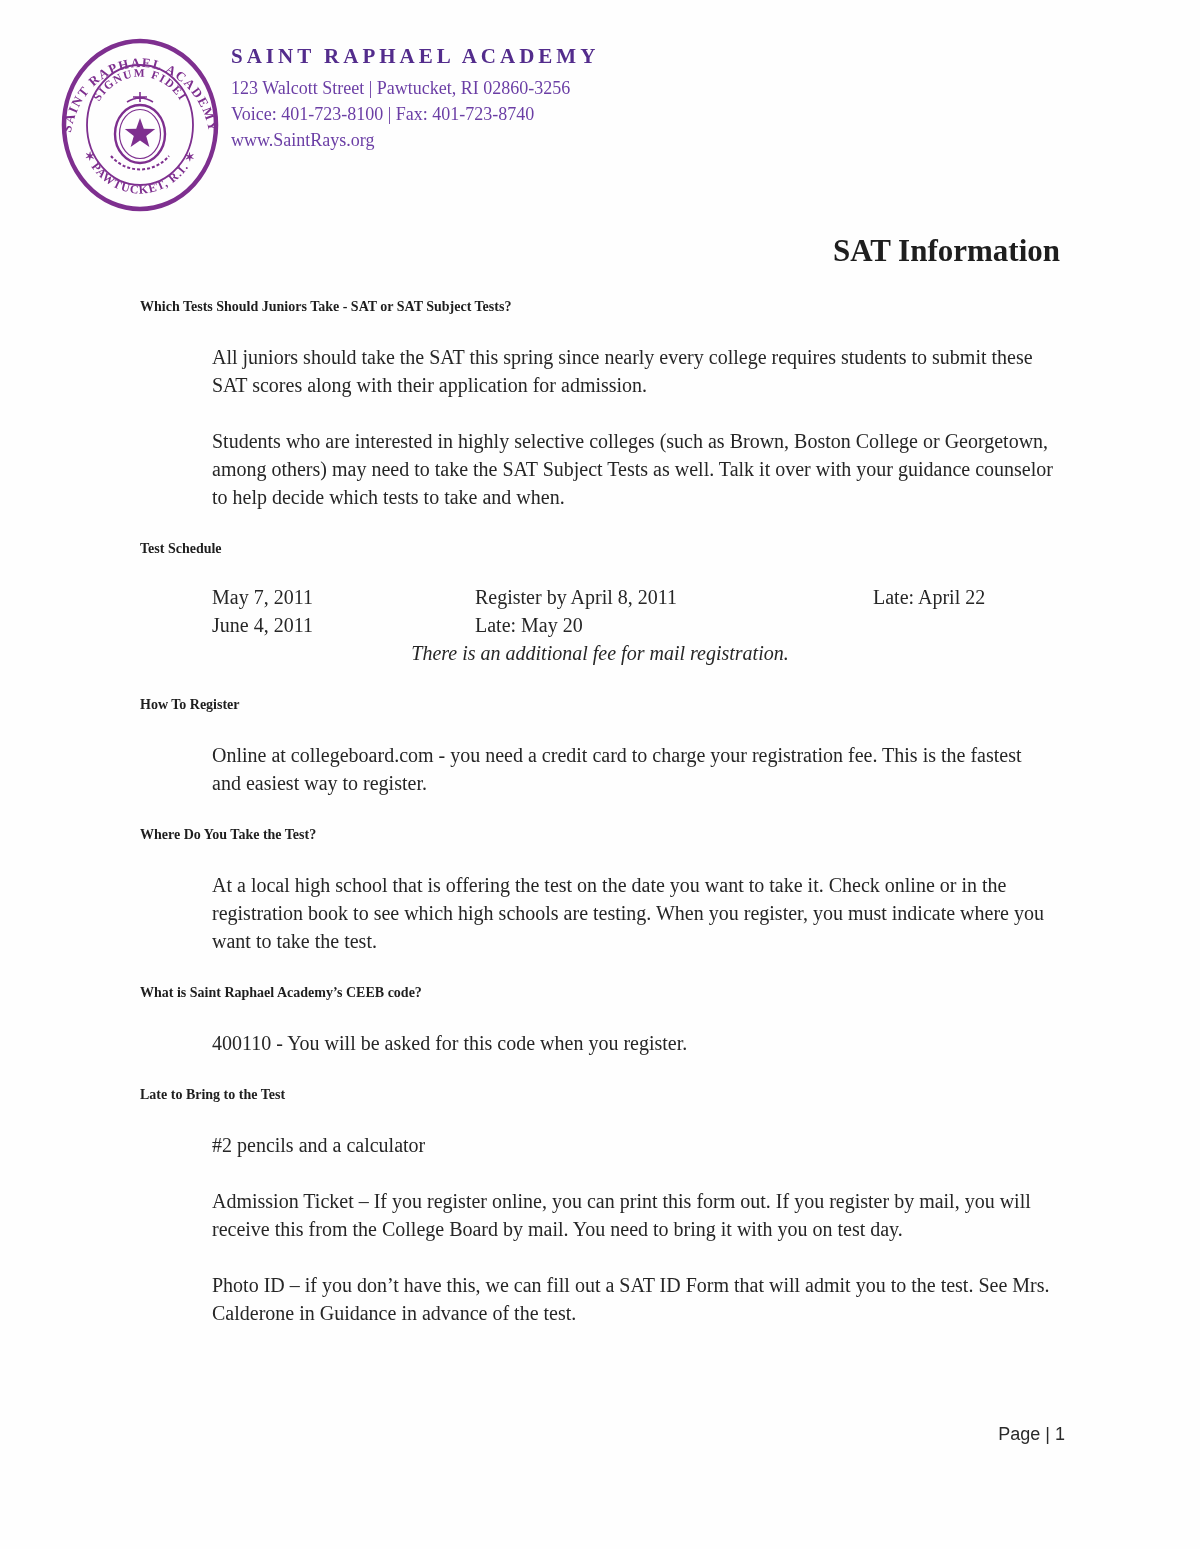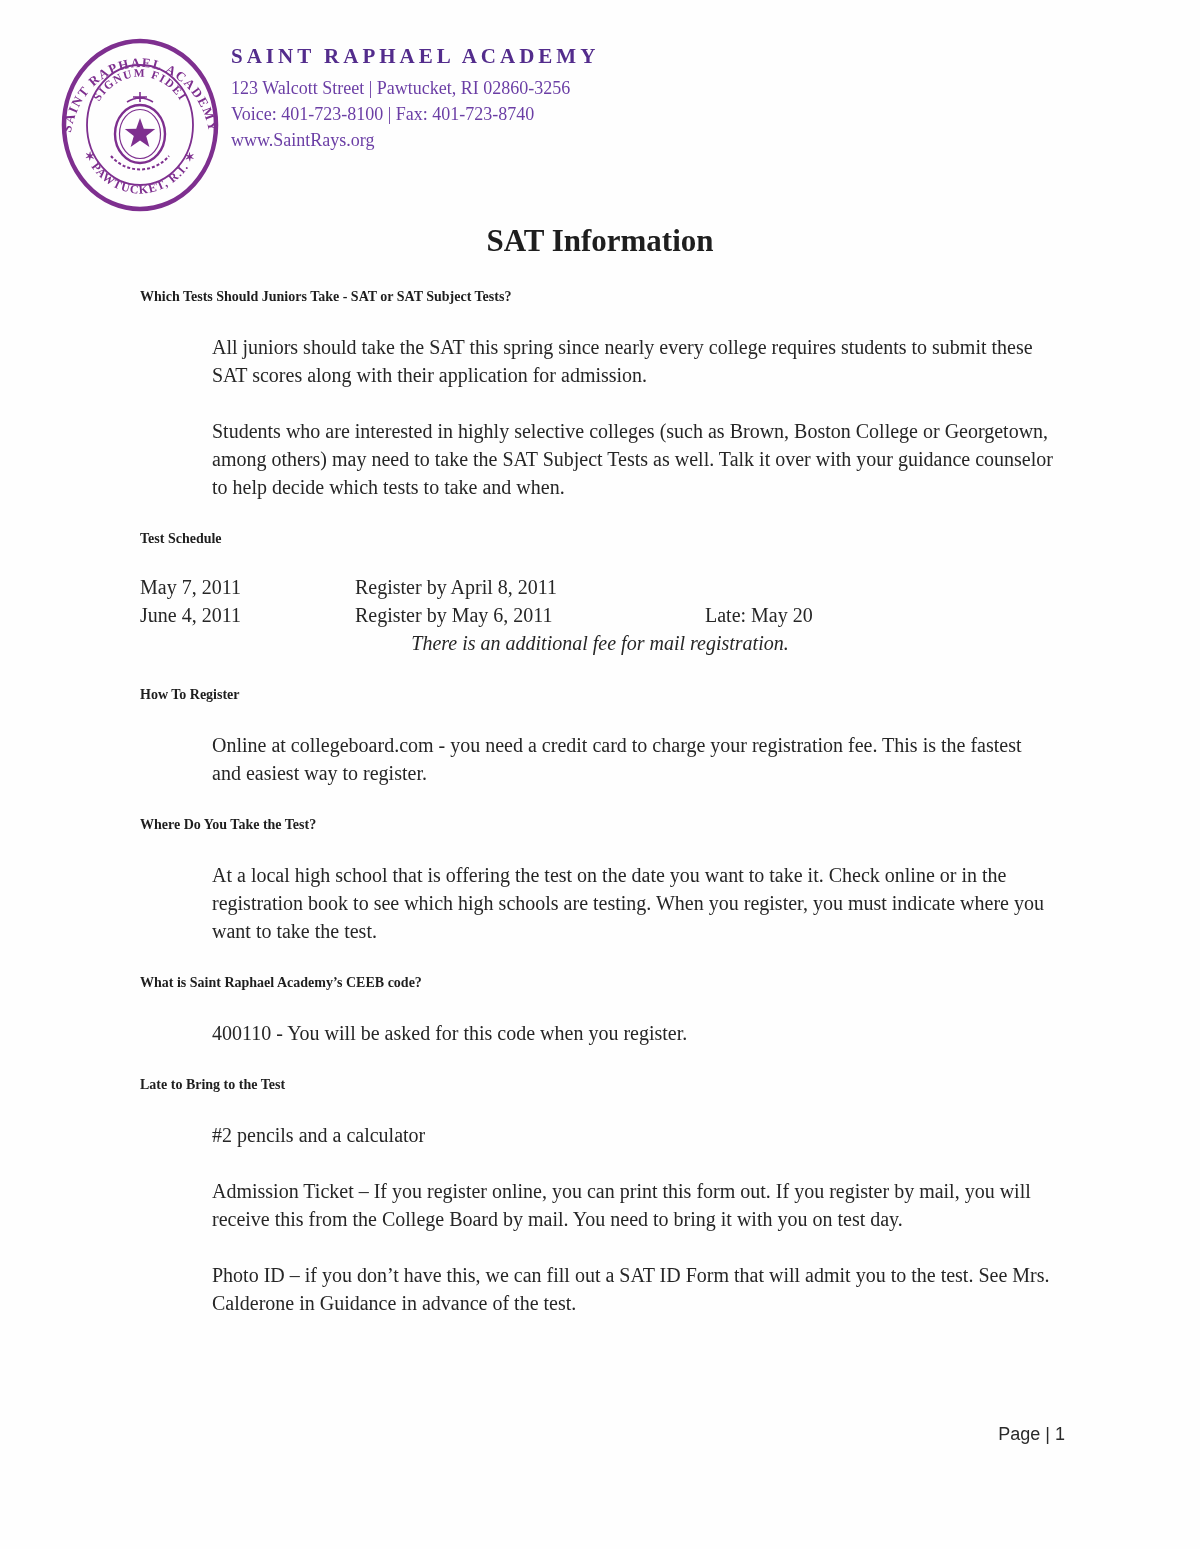--- a/index.html
+++ b/index.html
@@ -44,47 +44,49 @@
     font-size: 18px;
     line-height: 1.45;
     color: #6B3EA5;
   }
 
   
   .content {
     margin: 0 140px;
   }
   .doc-title {
-    text-align: center;
+    text-align: right;
     font-size: 31px;
     font-weight: bold;
     color: #1e1e1e;
-    margin: 7px 0 30px 0;
+    margin: 17px 0 30px 0;
   }
   .section-heading {
     font-size: 14px;
     font-weight: bold;
     color: #1e1e1e;
     margin: 30px 0 26px 0;
   }
   .body-para {
     margin: 28px 0;
     margin-left: 72px;
     max-width: 842px;
     font-size: 20px;
     line-height: 28px;
   }
 
   
   .schedule { margin: 26px 0 28px 0; }
   .schedule-row {
     display: grid;
     grid-template-columns: 215px 350px 1fr;
+    margin-left: 72px;
     font-size: 20px;
     line-height: 28px;
+    gap: 48px;
   }
   .schedule-note {
     text-align: center;
     font-style: italic;
     font-size: 20px;
     line-height: 28px;
   }
 
   
   .page-footer {
@@ -146,24 +148,24 @@
       <p class="body-para">All juniors should take the SAT this spring since nearly every college requires students to submit these SAT scores along with their application for admission.</p>
       <p class="body-para">Students who are interested in highly selective colleges (such as Brown, Boston College or Georgetown, among others) may need to take the SAT Subject Tests as well. Talk it over with your guidance counselor to help decide which tests to take and when.</p>
     </section>
 
     <section>
       <h2 class="section-heading">Test Schedule</h2>
       <div class="schedule">
         <div class="schedule-row">
           <span>May 7, 2011</span>
           <span>Register by April 8, 2011</span>
+          <span>Late: April 22</span>
         </div>
         <div class="schedule-row">
           <span>June 4, 2011</span>
-          <span>Register by May 6, 2011</span>
           <span>Late: May 20</span>
         </div>
         <div class="schedule-note">There is an additional fee for mail registration.</div>
       </div>
     </section>
 
     <section>
       <h2 class="section-heading">How To Register</h2>
       <p class="body-para">Online at collegeboard.com - you need a credit card to charge your registration fee. This is the fastest and easiest way to register.</p>
     </section>

